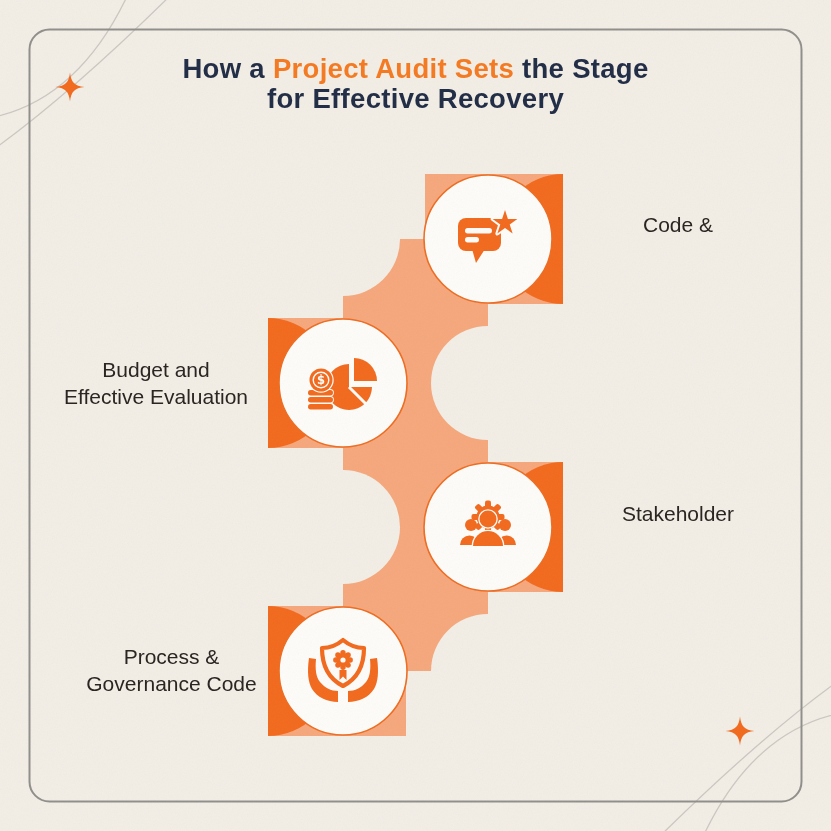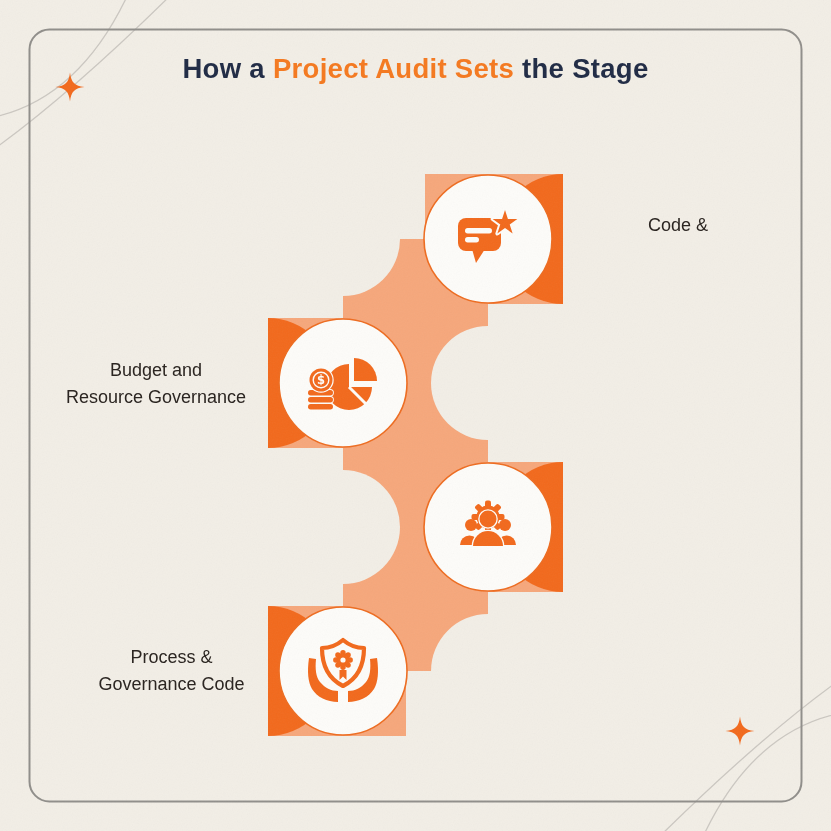--- a/index.html
+++ b/index.html
@@ -12,21 +12,21 @@
   svg.layer{position:absolute;left:0;top:0;width:831px;height:831px;display:block;}
   .grain{position:absolute;inset:0;pointer-events:none;opacity:.05;}
   .title{
     position:absolute;top:54px;left:0;right:0;
     text-align:center;font-size:27.5px;font-weight:bold;
     letter-spacing:.3px;line-height:30px;color:#1F2A44;
   }
   .title .hl{color:#F5791F;}
   .step-label{
     position:absolute;text-align:center;
-    font-size:18px;font-weight:500;color:#28221E;line-height:26.5px;
+    font-size:21px;font-weight:500;color:#28221E;line-height:26.5px;
   }
   .step-label span{display:block;}
   .lbl-1{left:556px;top:212px;width:244px;}
   .lbl-2{left:28px;top:357px;width:256px;}
   .lbl-3{left:556px;top:501px;width:244px;}
   .lbl-4{left:28px;top:644px;width:287px;}
 </style>
 </head>
 <body>
 
@@ -138,30 +138,32 @@
         <circle r="2.6" fill="#FDFCF9"></circle>
       </g>
       <path d="M -3.5,-4 L 3.5,-4 L 3.5,6 L 0,2.6 L -3.5,6 Z" transform="translate(0,3)"></path>
       <path d="M -5,31 C -16,31 -26,26 -31,18 C -35,11 -36,1 -34,-13 L -27,-12 C -28,-2 -27,6 -23,11 C -18,17 -12,20 -5,20 Z"></path>
       <path d="M -5,31 C -16,31 -26,26 -31,18 C -35,11 -36,1 -34,-13 L -27,-12 C -28,-2 -27,6 -23,11 C -18,17 -12,20 -5,20 Z" transform="scale(-1,1)"></path>
     </g>
   </svg>
 
   <div class="title">
     <div><span>How a </span><span class="hl">Project Audit Sets</span><span> the Stage</span></div>
+    <div>for Effective Recovery</div>
   </div>
 
   <div class="step-label lbl-1">
     <span>Code &amp;</span>
   </div>
   <div class="step-label lbl-2">
     <span>Budget and</span>
-    <span>Resource Governance</span>
+    <span>Effective Evaluation</span>
   </div>
   <div class="step-label lbl-3">
+    <span>Stakeholder</span>
   </div>
   <div class="step-label lbl-4">
     <span>Process &amp;</span>
     <span>Governance Code</span>
   </div>
 
   <svg class="grain" viewBox="0 0 831 831" preserveAspectRatio="none" aria-hidden="true">
     <filter id="noiseF">
       <feTurbulence type="fractalNoise" baseFrequency="0.8" numOctaves="2" stitchTiles="stitch"></feTurbulence>
       <feColorMatrix type="saturate" values="0"></feColorMatrix>

